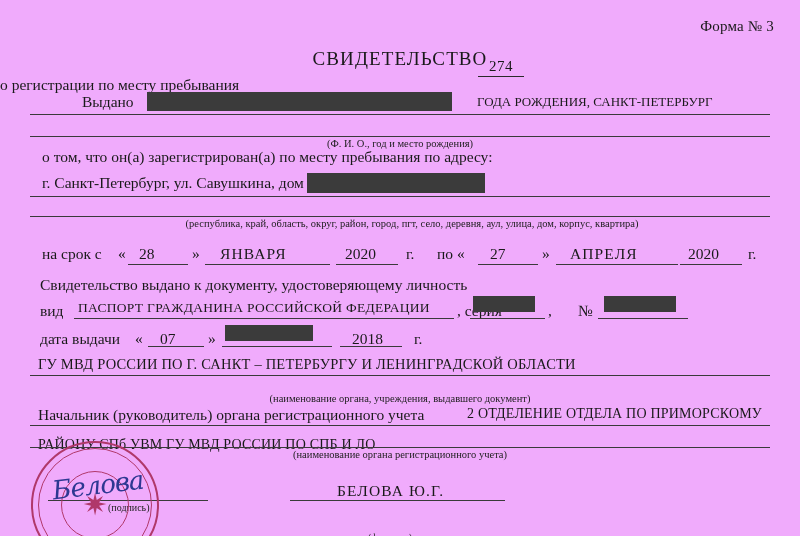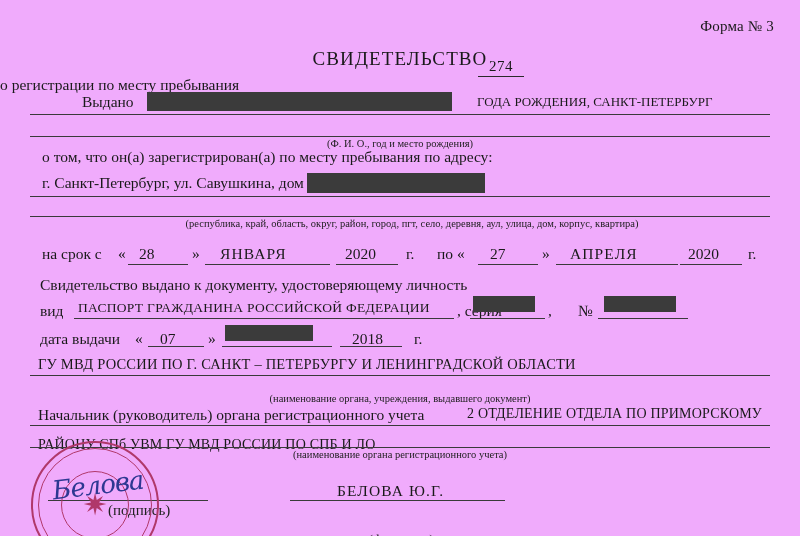--- a/index.html
+++ b/index.html
@@ -68,21 +68,21 @@
   .rule {
     position: absolute;
     border-bottom: 1px solid #3a3a3a;
   }
   .txt {
     position: absolute;
     font-size: 15.5px;
     white-space: nowrap;
   }
   .txt.sm {
-    font-size: 15px;
+    font-size: 10px;
     color: #222;
   }
   .caption {
     position: absolute;
     width: 100%;
     text-align: center;
     font-size: 10.5px;
     color: #1d1d1d;
   }
   .redact {

